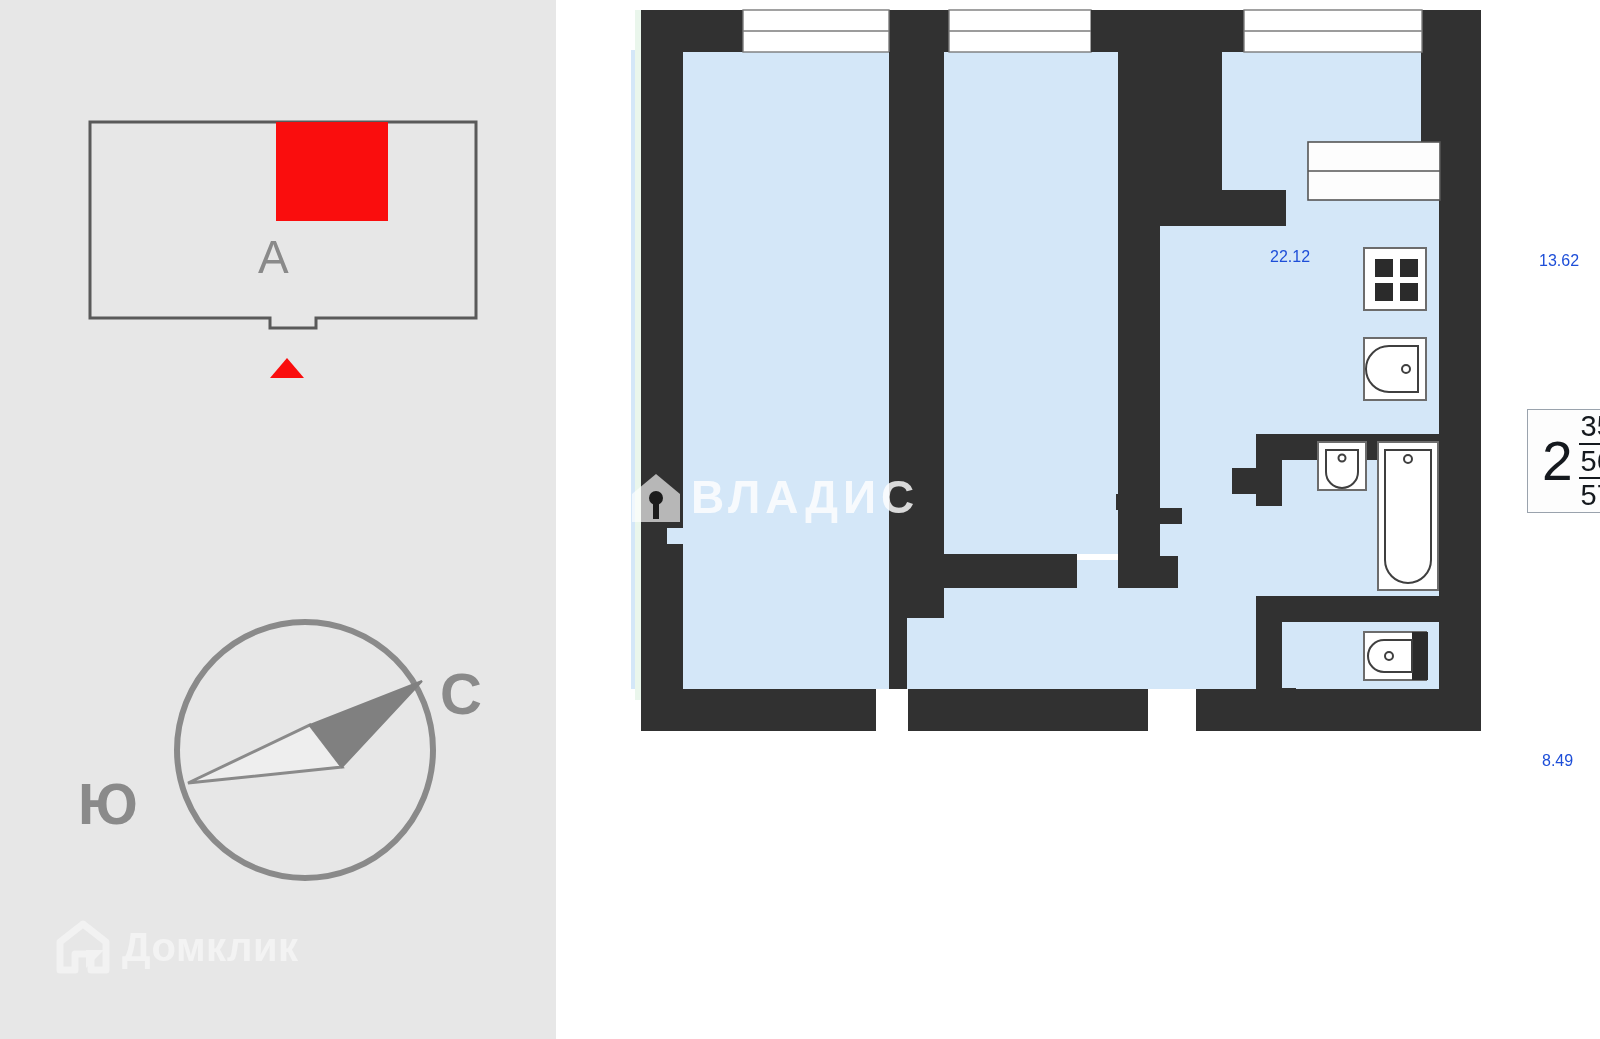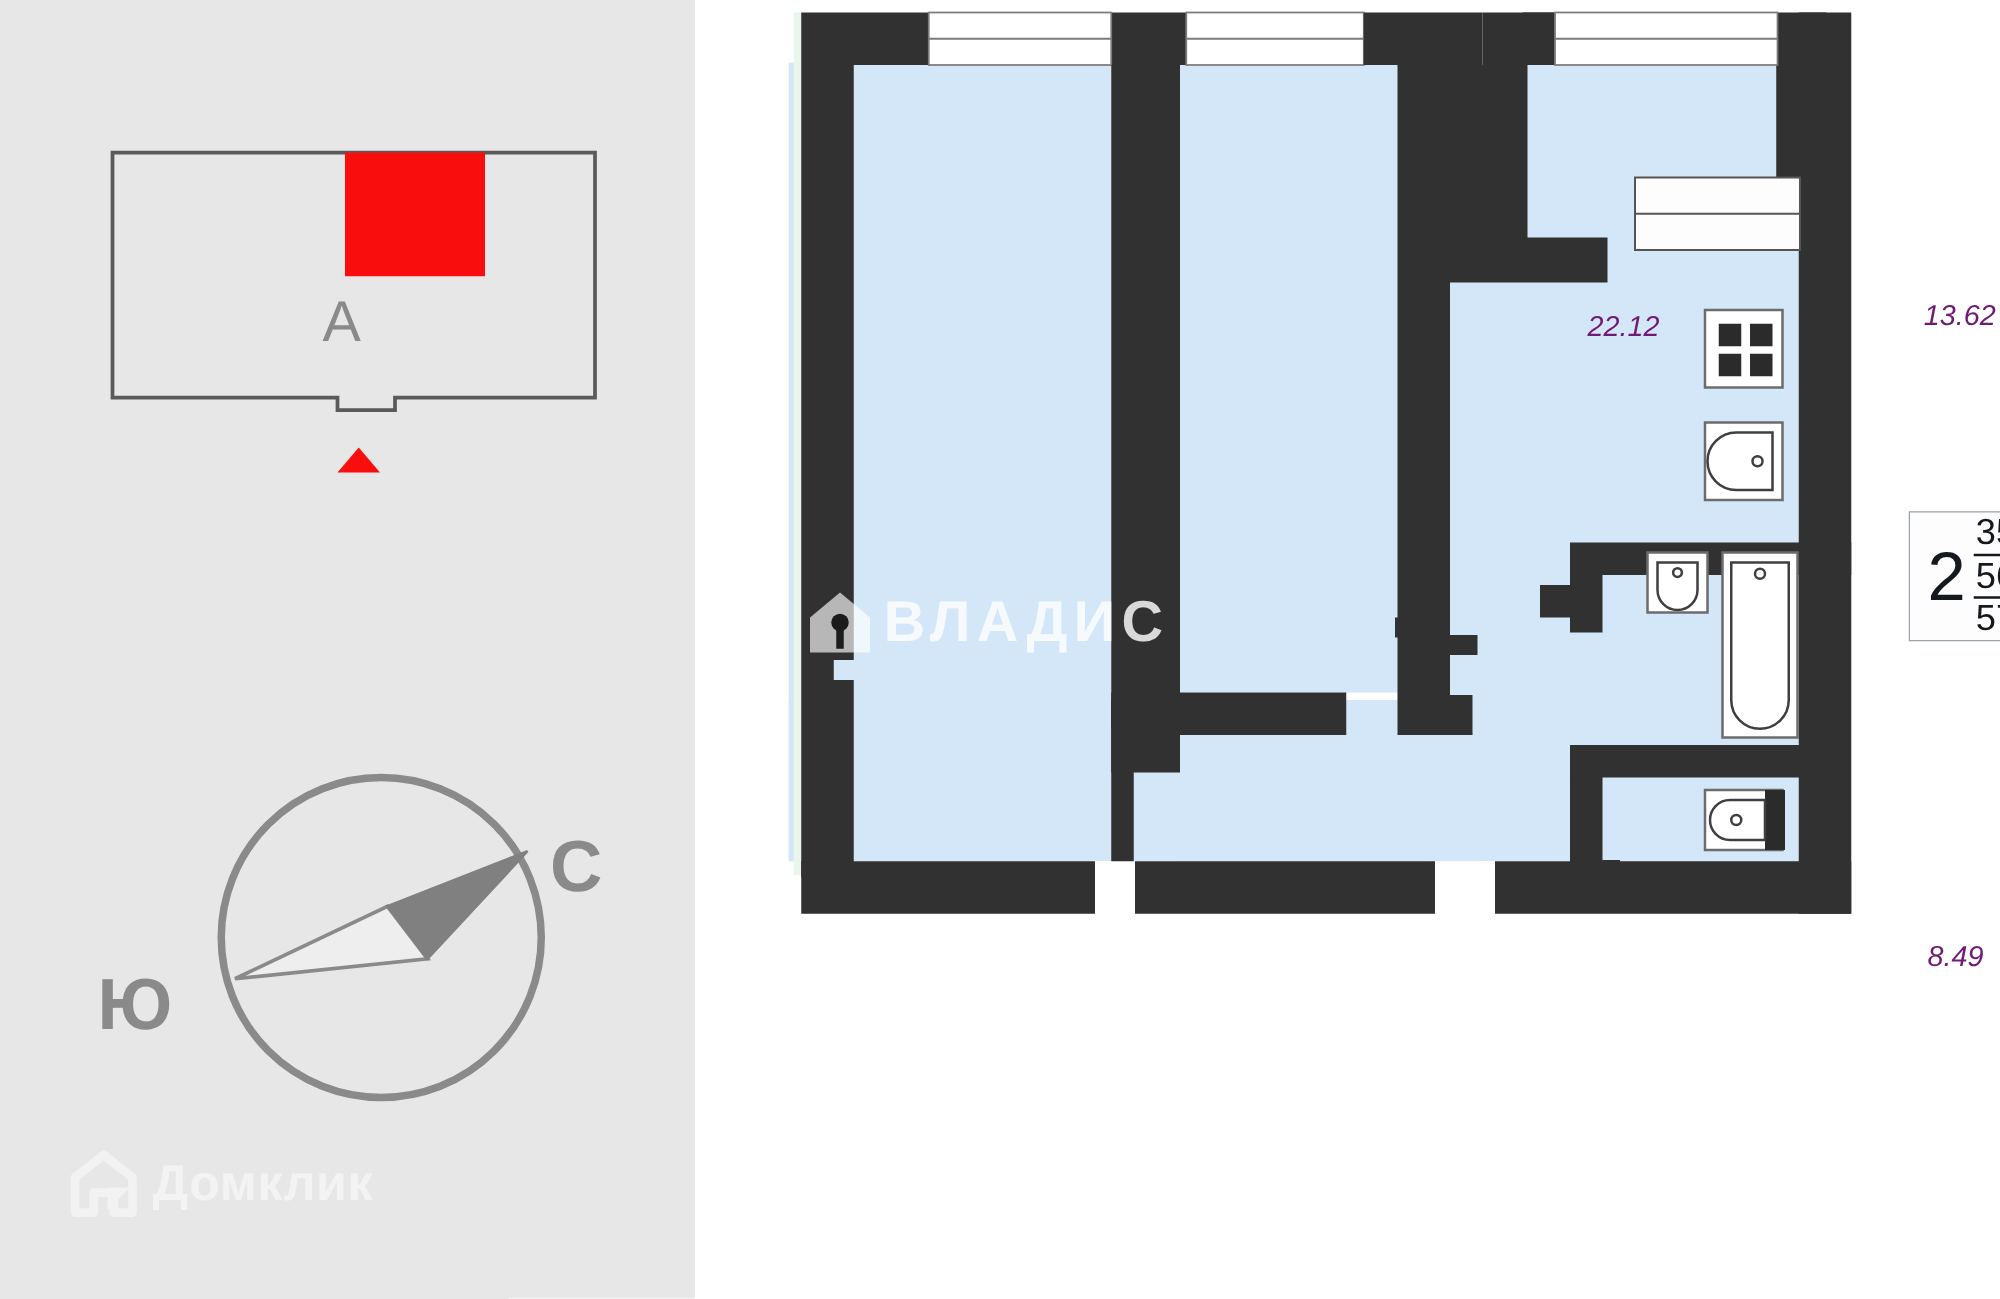--- a/index.html
+++ b/index.html
@@ -105,25 +105,24 @@
   #plan-stage {
     position: absolute;
     left: 0; top: 0;
     width: 1044px; height: 1039px;
   }
   #plan-svg { display: block; }
 
   
   .area-label {
     position: absolute;
-    font-size: 23px;
-    color: #701a75;
+    font-size: 16px;
+    color: #1d4ed8;
     font-family: "Liberation Sans", sans-serif;
     white-space: nowrap;
-    font-style: italic;
   }
 
   
   #spec-box {
     position: absolute;
     left: 971px; top: 409px;
     width: 174px; height: 104px;
     background: #fdfdfd;
     border: 1px solid #9aa3ad;
     display: flex;
@@ -148,21 +147,21 @@
     line-height: 1.13;
     padding-right: 6px;
   }
   #spec-areas .a1 { border-bottom: 2px solid #15191e; padding: 0 2px;}
   #spec-areas .a2 { border-bottom: 2px solid #15191e; padding: 0 2px;}
   #spec-areas .a3 { padding: 0 2px; }
 
   
   #vladis-wm {
     position: absolute;
-    left: 87px; top: 468px;
+    left: 71px; top: 468px;
     display: flex;
     align-items: center;
     gap: 6px;
     pointer-events: none;
   }
   #vladis-wm .vl-text {
     font-size: 46px;
     font-weight: 700;
     color: #ffffff;
     letter-spacing: 5px;
@@ -340,21 +339,21 @@
       <div id="vladis-wm">
         <svg width="58" height="58" viewBox="0 0 58 58" xmlns="http://www.w3.org/2000/svg">
           <path d="M29,6 L53,26 L53,54 L5,54 L5,26 Z" fill="#ffffff" opacity="0.65"></path>
           <circle cx="29" cy="30" r="7" fill="#1c1c1c"></circle>
           <rect x="26" y="34" width="6" height="17" fill="#1c1c1c"></rect>
         </svg>
         <span class="vl-text">ВЛАДИС</span>
       </div>
 
       <div class="area-label" style="left:714px; top:248px;">22.12</div>
-      <div class="area-label" style="left:983px; top:239px;">13.62</div>
+      <div class="area-label" style="left:983px; top:252px;">13.62</div>
 
       <div class="area-label" style="left:986px; top:752px;">8.49</div>
 
       <div id="spec-box">
         <div id="spec-rooms">2</div>
         <div id="spec-areas">
           <span class="a1">35,74</span>
           <span class="a2">56,26</span>
           <span class="a3">57,53</span>
         </div>

